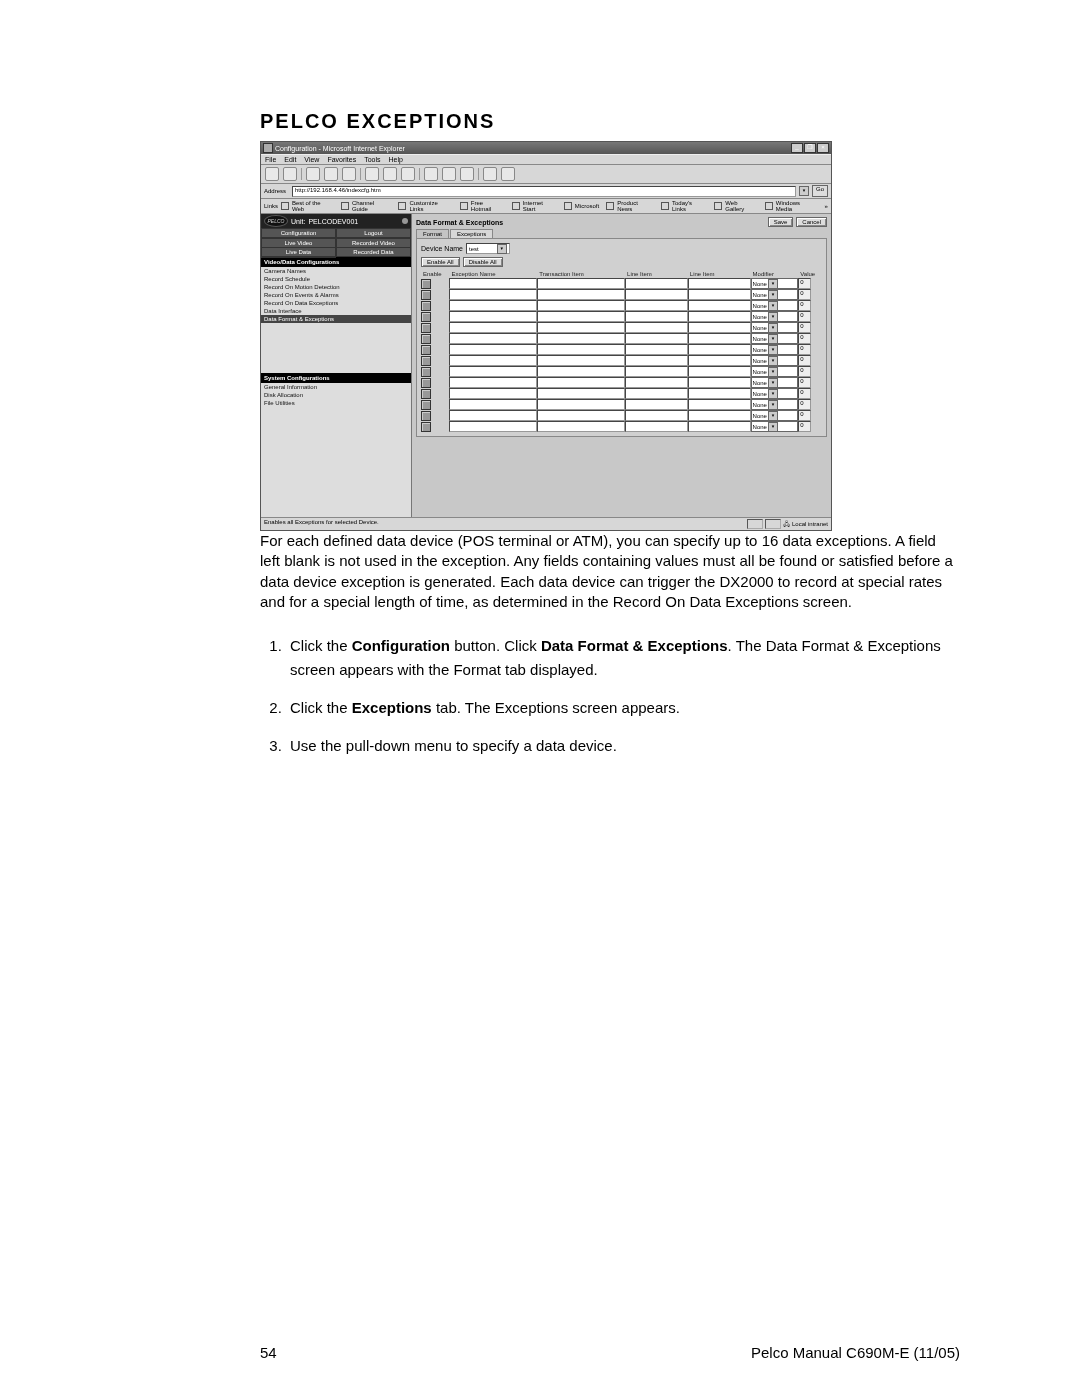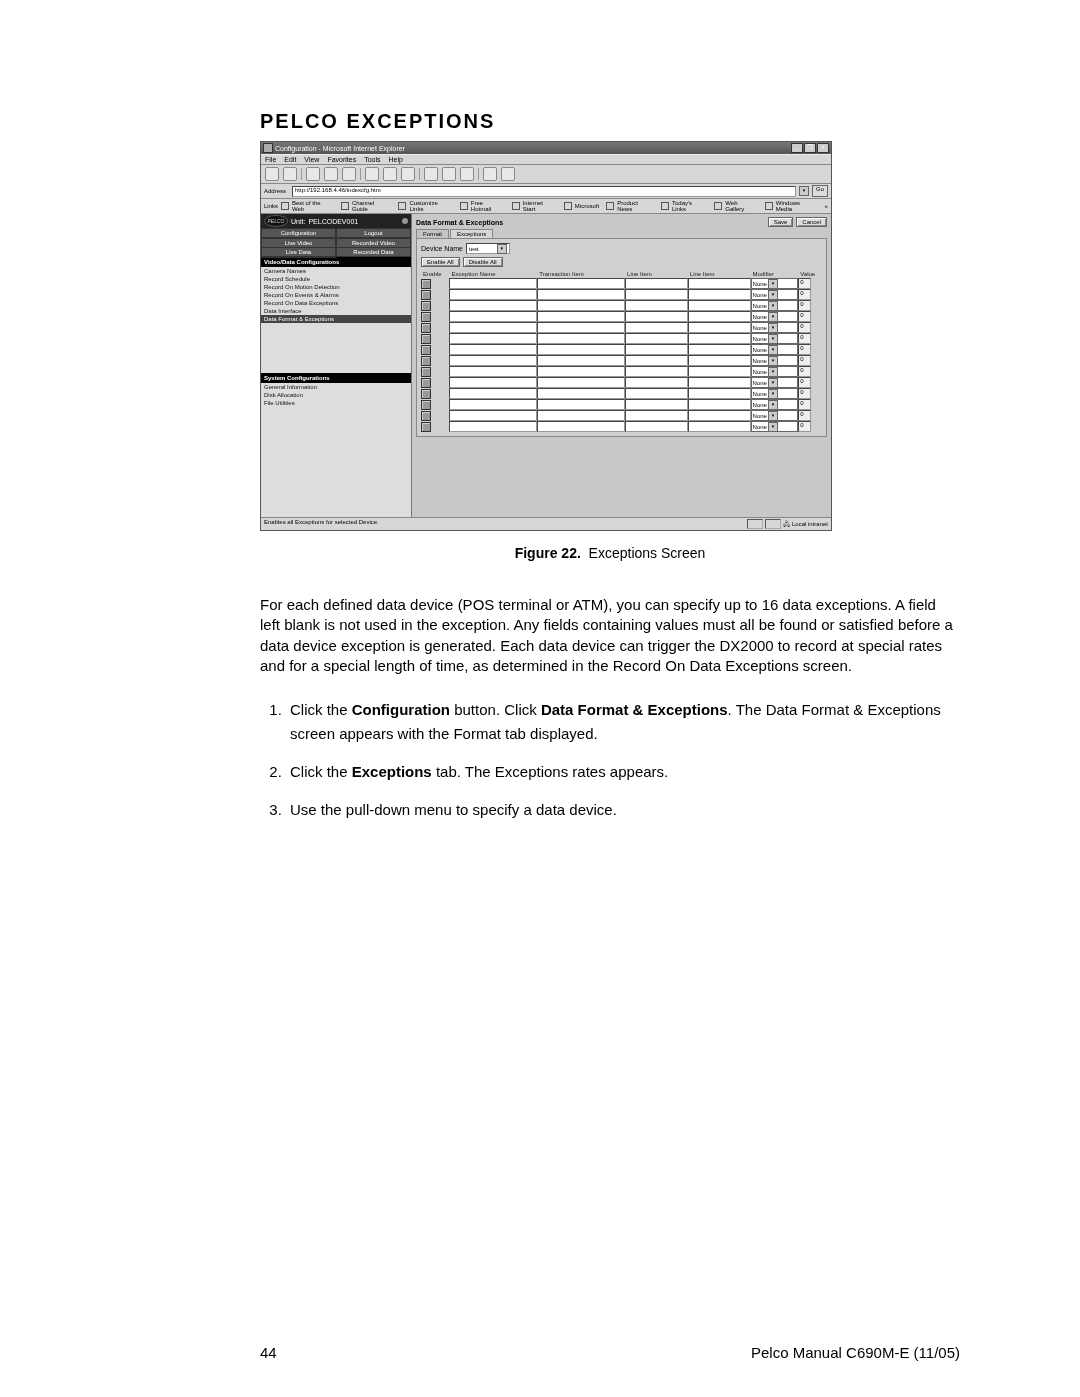--- a/index.html
+++ b/index.html
@@ -728,36 +728,32 @@
       <span>Enables all Exceptions for selected Device.</span>
       <div class="spacer-cells">
         <span class="cell"></span>
         <span class="cell"></span>
         <span>🖧</span>
         <span>Local intranet</span>
       </div>
     </div>
   </div>
 
-  <div class="figure-caption">
-    <b>Figure 22.</b>&nbsp;
-    <span>Exceptions Screen</span>
-  </div>
 
   <p class="body">For each defined data device (POS terminal or ATM), you can specify up to 16 data exceptions. A field left blank is not used in the exception. Any fields containing values must all be found or satisfied before a data device exception is generated. Each data device can trigger the DX2000 to record at special rates and for a special length of time, as determined in the Record On Data Exceptions screen.</p>
 
   <ol class="steps">
     <li>
       <span>Click the </span><b>Configuration</b><span> button. Click </span><b>Data Format &amp; Exceptions</b><span>. The Data Format &amp; Exceptions screen appears with the Format tab displayed.</span>
     </li>
     <li>
-      <span>Click the </span><b>Exceptions</b><span> tab. The Exceptions rates appears.</span>
+      <span>Click the </span><b>Exceptions</b><span> tab. The Exceptions screen appears.</span>
     </li>
     <li>
       <span>Use the pull-down menu to specify a data device.</span>
     </li>
   </ol>
 
   <div class="footer">
-    <span>44</span>
+    <span>54</span>
     <span>Pelco Manual C690M-E (11/05)</span>
   </div>
 </div>
 
 </body></html>

